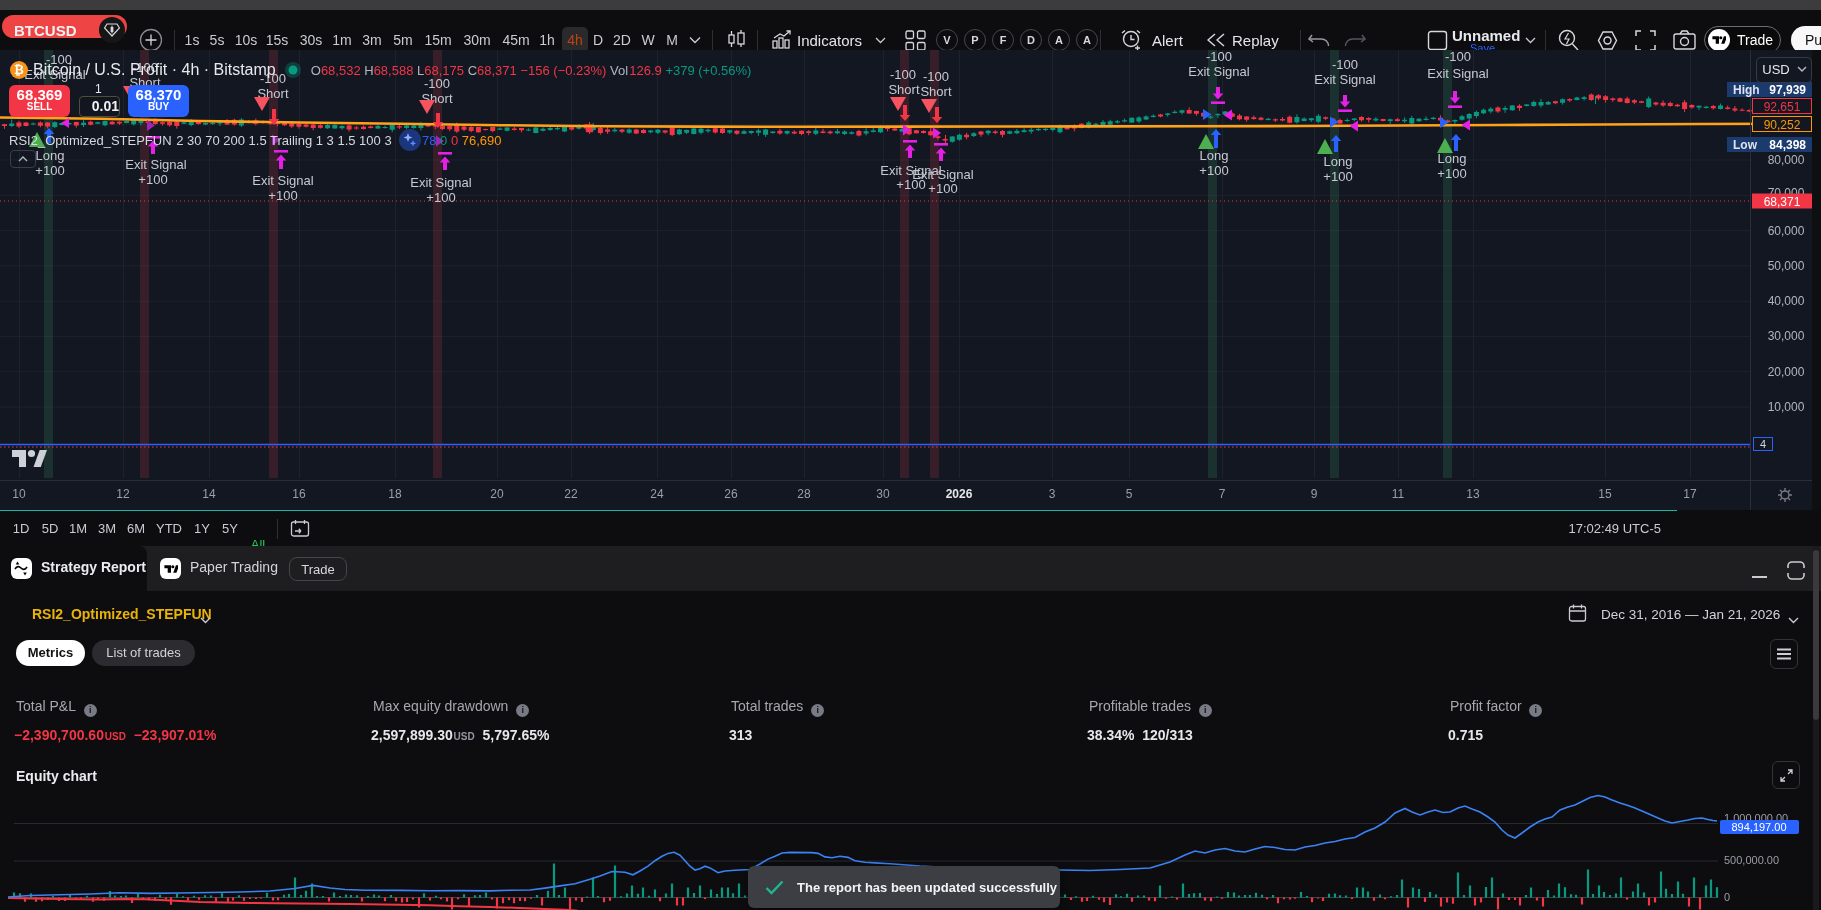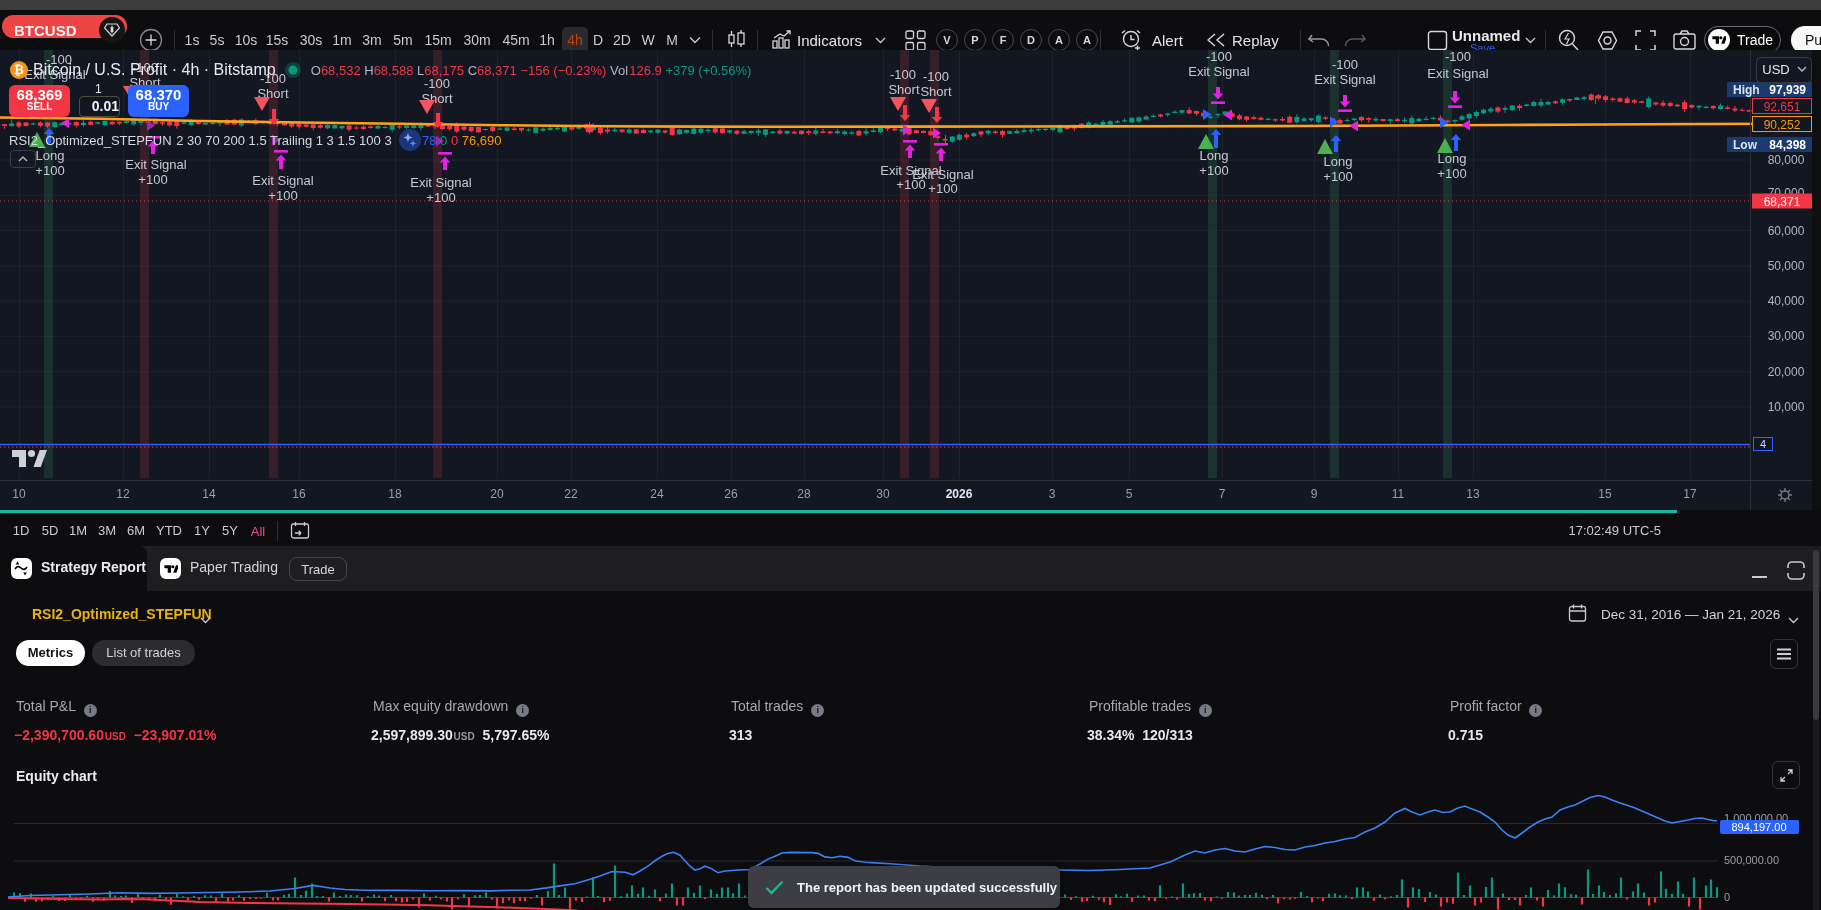--- a/index.html
+++ b/index.html
@@ -376,30 +376,30 @@
       <circle cx="11" cy="11" r="11" fill="#1d3c8c" opacity="0.85"></circle>
       <path d="M9 4l1.2 3.3L13.5 8.5l-3.3 1.2L9 13l-1.2-3.3L4.5 8.5l3.3-1.2z" fill="#8ab0ff"></path>
       <path d="M14 11l0.9 2.4 2.4 0.9-2.4 0.9L14 17.6l-0.9-2.4-2.4-0.9 2.4-0.9z" fill="#5b8dff"></path>
     </svg> <span style="color:#2962FF">78</span> <span style="color:#089981">0</span> <span style="color:#F23645">0</span> <span style="color:#FF9800">76,690</span></div>
 <div class="abs" style="left:10px;top:150px;width:26px;height:18px;border:1px solid #3a3e4b;border-radius:4px;display:flex;align-items:center;justify-content:center">
     <svg width="10" height="6" viewBox="0 0 10 6">
       <path d="M1 5l4-4 4 4" stroke="#b2b5be" stroke-width="1.4" fill="none"></path>
     </svg>
   </div>
 
-<div class="abs" id="btoolbar" style="left:0;top:510px;width:1677px;height:36px;background:#0d0d0f;border-top:3px solid #14b8a6">
+<div class="abs" id="btoolbar" style="left:0;top:510px;width:1677px;height:36px;background:#0d0d0f;border-top:1px solid #14b8a6">
 <div class="abs" style="left:21px;top:0;height:36px;line-height:36px;font-size:13px;color:#c9cbd2;transform:translateX(-50%)">1D</div>
 <div class="abs" style="left:50px;top:0;height:36px;line-height:36px;font-size:13px;color:#c9cbd2;transform:translateX(-50%)">5D</div>
 <div class="abs" style="left:78px;top:0;height:36px;line-height:36px;font-size:13px;color:#c9cbd2;transform:translateX(-50%)">1M</div>
 <div class="abs" style="left:107px;top:0;height:36px;line-height:36px;font-size:13px;color:#c9cbd2;transform:translateX(-50%)">3M</div>
 <div class="abs" style="left:136px;top:0;height:36px;line-height:36px;font-size:13px;color:#c9cbd2;transform:translateX(-50%)">6M</div>
 <div class="abs" style="left:169px;top:0;height:36px;line-height:36px;font-size:13px;color:#c9cbd2;transform:translateX(-50%)">YTD</div>
 <div class="abs" style="left:202px;top:0;height:36px;line-height:36px;font-size:13px;color:#c9cbd2;transform:translateX(-50%)">1Y</div>
 <div class="abs" style="left:230px;top:0;height:36px;line-height:36px;font-size:13px;color:#c9cbd2;transform:translateX(-50%)">5Y</div>
-<div class="abs" style="left:258px;top:1px;height:36px;line-height:36px;font-size:13px;color:#ec4899;transform:translateX(-50%)">All</div>
+<div class="abs" style="left:258px;top:16px;height:36px;line-height:36px;font-size:13px;color:#22c55e;transform:translateX(-50%)">All</div>
 
   <div class="abs" style="left:277px;top:8px;width:1px;height:20px;background:#2e2e33"></div>
   <div class="abs" style="left:290px;top:8px"><svg width="20" height="20" viewBox="0 0 20 20">
         <g stroke="#c9cbd2" stroke-width="1.3" fill="none">
           <rect x="1.5" y="3" width="17" height="14" rx="2"></rect>
           <path d="M5.5 1v4M14.5 1v4"></path>
           <path d="M5 12h6m0 0l-2.2-2.2M11 12l-2.2 2.2"></path>
         </g>
       </svg></div>
   <div class="abs" style="right:16px;top:0;height:36px;line-height:36px;font-size:13px;color:#c9cbd2">17:02:49 UTC-5</div>

